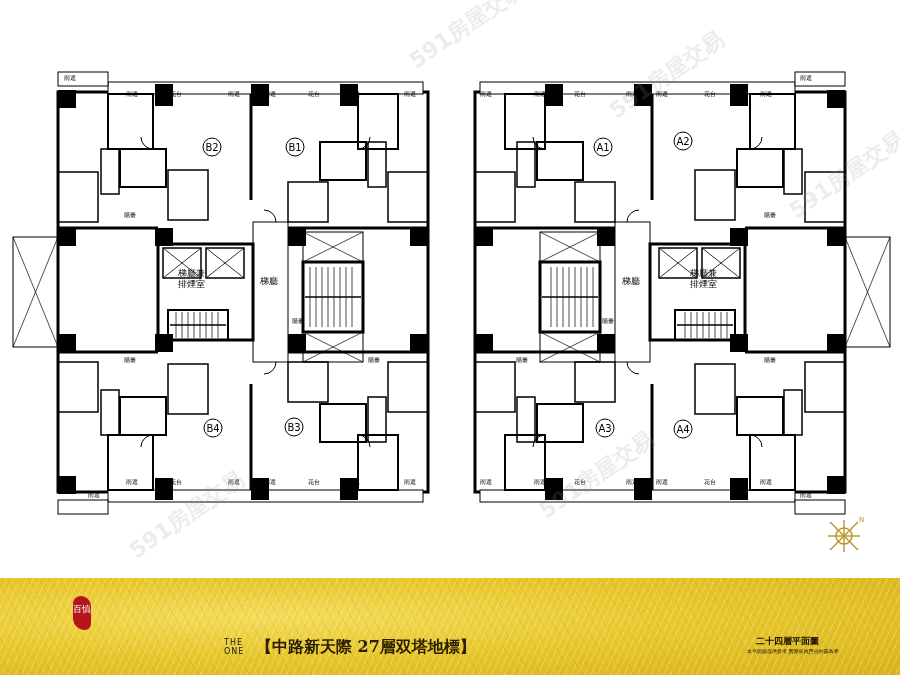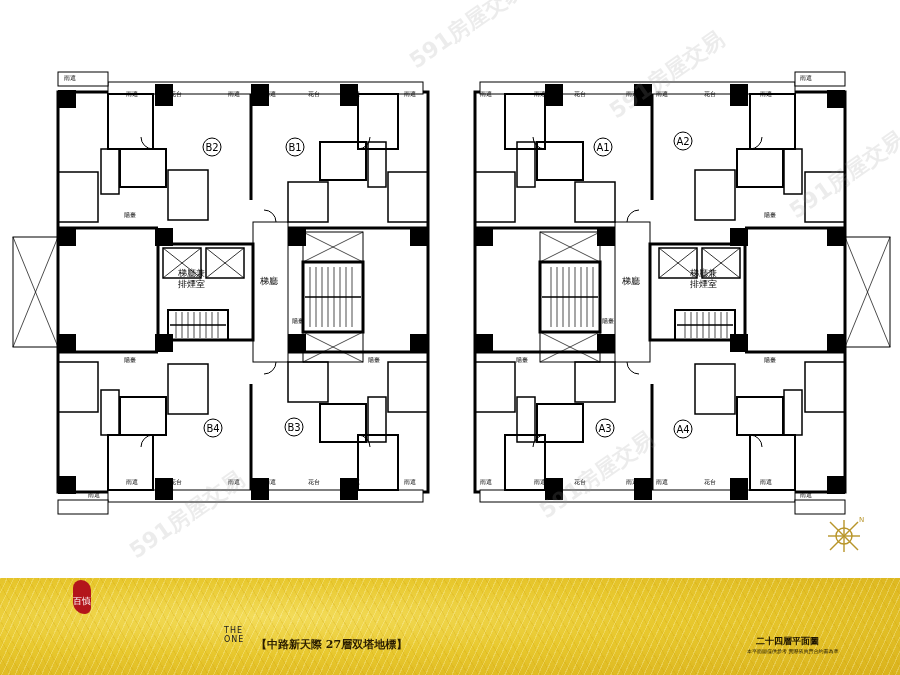--- a/index.html
+++ b/index.html
@@ -7,24 +7,24 @@
   .plan-area{position:absolute;left:0;top:0;width:900px;height:578px;background:#ffffff;}
   .plan-svg{position:absolute;left:0;top:0;}
   .watermark{position:absolute;color:rgba(150,150,150,0.18);font-family:"DejaVu Sans",sans-serif;font-weight:bold;font-size:22px;transform:rotate(-35deg);white-space:nowrap;pointer-events:none;}
   .compass{position:absolute;left:826px;top:514px;width:40px;height:40px;}
   .banner{position:absolute;left:0;top:578px;width:900px;height:97px;
     background:
       repeating-linear-gradient(115deg, rgba(255,255,220,0.25) 0px, rgba(255,255,220,0.25) 1px, transparent 1px, transparent 6px),
       repeating-linear-gradient(60deg, rgba(200,150,0,0.18) 0px, rgba(200,150,0,0.18) 1px, transparent 1px, transparent 9px),
       radial-gradient(ellipse at 30% 40%, #f3dc5a 0%, #e8c82e 45%, #d9b21c 100%);
   }
-  .seal{position:absolute;left:73px;top:2px;width:18px;height:34px;background:#b3151b;border-radius:8px 10px 6px 12px;color:#fff;font-size:9px;line-height:11px;text-align:right;padding-top:16px;box-sizing:border-box;font-family:"DejaVu Serif",serif;}
+  .seal{position:absolute;left:73px;top:18px;width:18px;height:34px;background:#b3151b;border-radius:8px 10px 6px 12px;color:#fff;font-size:9px;line-height:11px;text-align:right;padding-top:8px;box-sizing:border-box;font-family:"DejaVu Serif",serif;}
   .logo-main{position:absolute;left:80px;top:18px;font-family:"DejaVu Serif",serif;font-weight:bold;font-size:54px;letter-spacing:10px;color:#111;line-height:60px;}
-  .logo-en{position:absolute;left:224px;top:48px;font-size:8px;line-height:9px;color:#222;letter-spacing:1px;font-family:"DejaVu Sans",sans-serif;}
-  .tagline{position:absolute;left:256px;top:59px;font-family:"DejaVu Serif",serif;font-weight:bold;font-size:11px;color:#2a1d00;white-space:nowrap;}
+  .logo-en{position:absolute;left:224px;top:60px;font-size:8px;line-height:9px;color:#222;letter-spacing:1px;font-family:"DejaVu Sans",sans-serif;}
+  .tagline{position:absolute;left:256px;top:59px;font-family:"DejaVu Serif",serif;font-weight:bold;font-size:16px;color:#2a1d00;white-space:nowrap;}
   .floor-title{position:absolute;left:512px;top:54px;font-family:"DejaVu Serif",serif;font-size:19px;color:#1a1200;letter-spacing:1px;white-space:nowrap;}
   .ref-title{position:absolute;left:756px;top:57px;font-family:"DejaVu Serif",serif;font-weight:bold;font-size:9px;color:#1a1200;white-space:nowrap;}
   .ref-note{position:absolute;left:747px;top:70px;font-family:"DejaVu Serif",serif;font-size:5px;color:#1a1200;white-space:nowrap;}
   svg text{font-family:"DejaVu Sans",sans-serif;}
 </style>
 </head>
 <body>
 
 <div class="plan-area">
   <svg class="plan-svg" width="900" height="578" viewBox="0 0 900 578">

